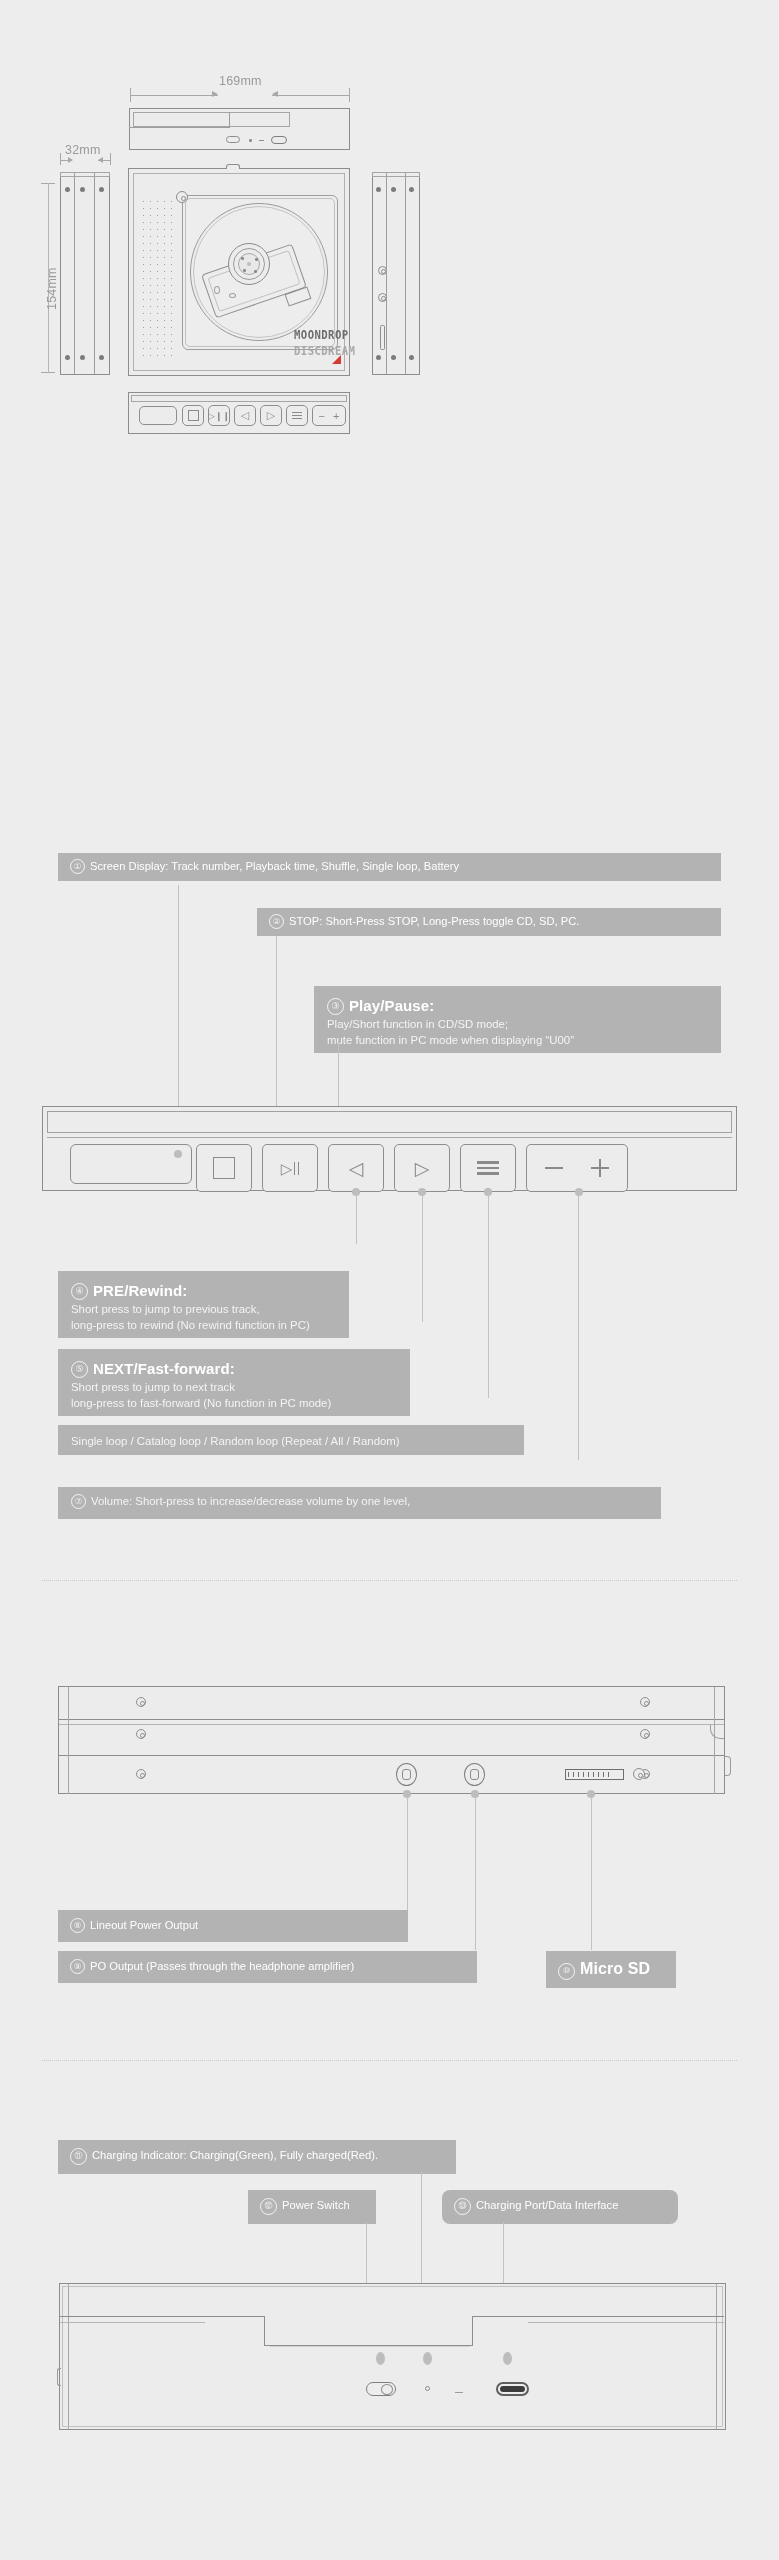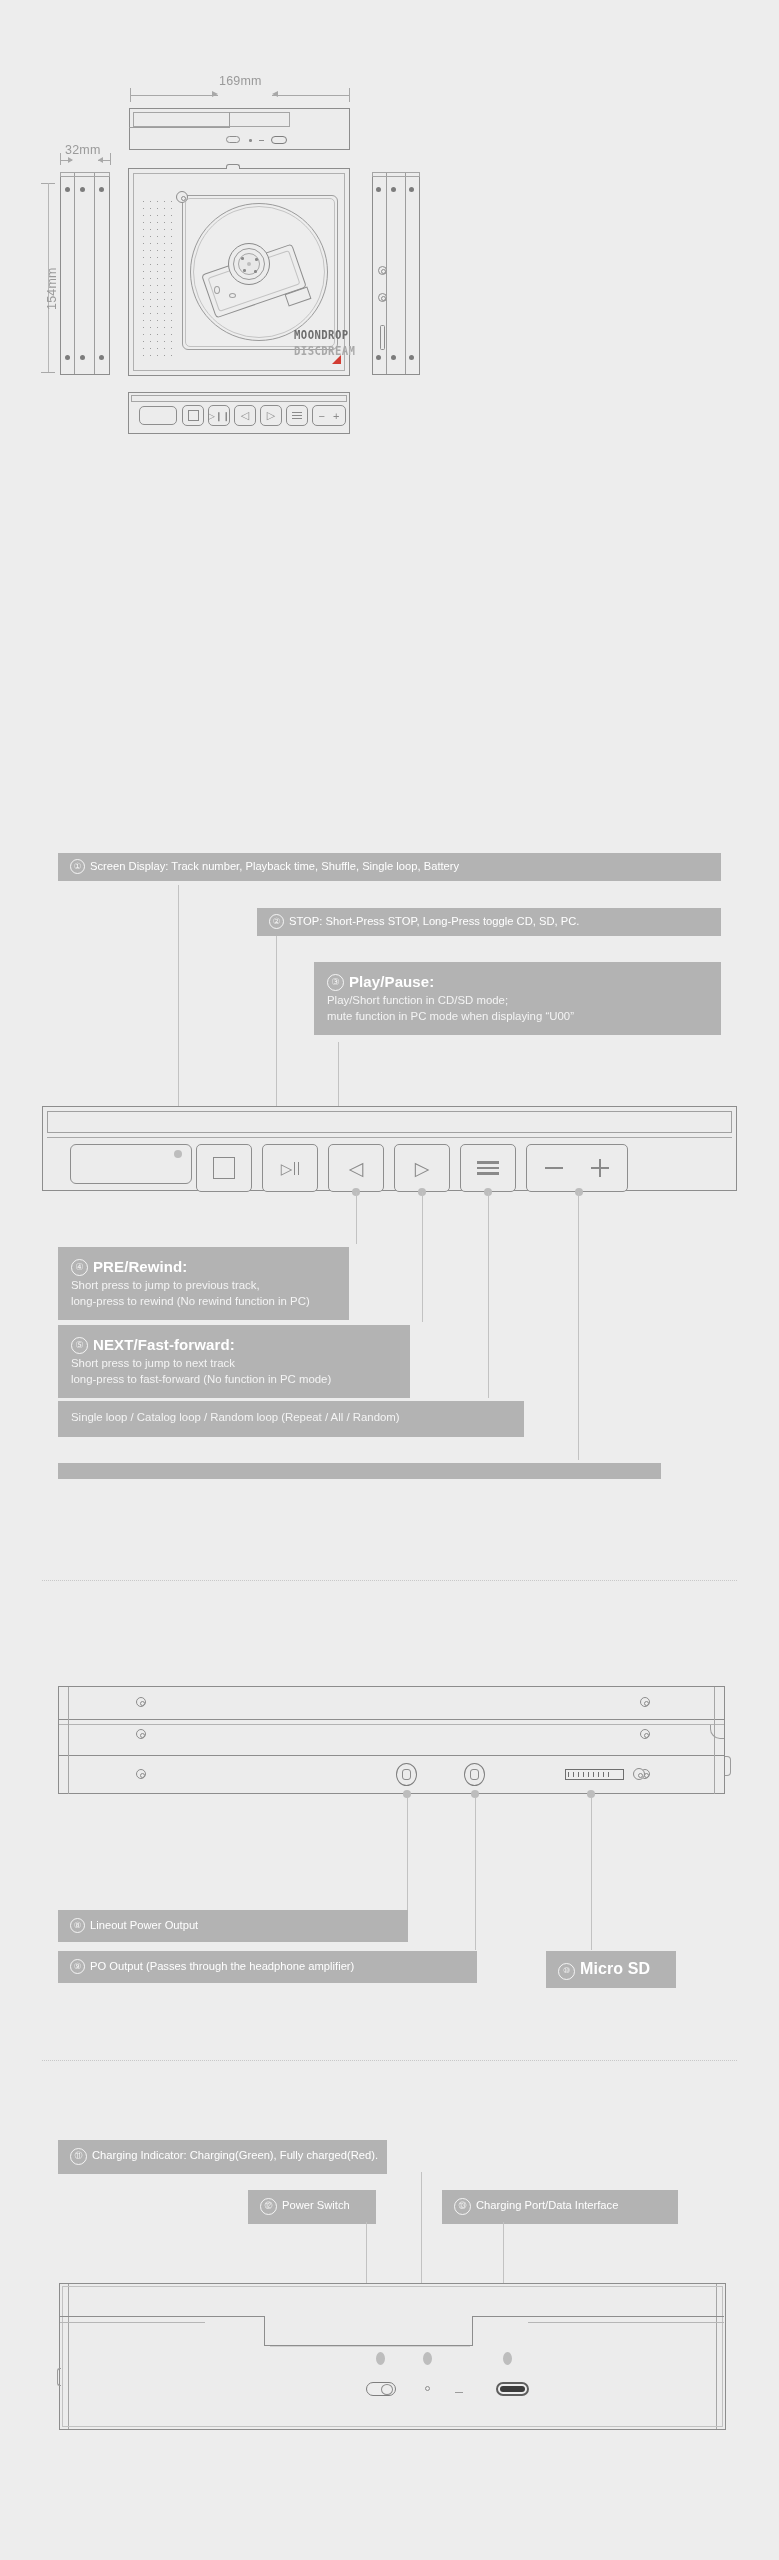--- a/index.html
+++ b/index.html
@@ -44,21 +44,21 @@
   .callout .num.wide{width:15px;height:15px;line-height:14px;font-size:8px;}
   .callout .title{
     font-size:15px;
     font-weight:bold;
     color:#ffffff;
     line-height:22px;
     letter-spacing:.1px;
   }
   .callout .title .num{width:15px;height:15px;line-height:14px;font-size:9.5px;vertical-align:2px;font-weight:normal;}
   .callout .body{font-size:11.4px;line-height:15.5px;color:#f4f4f4;}
-  .callout.big{padding:9px 14px 11px 13px;}
+  .callout.big{padding:9px 14px 5px 13px;margin-top:24px;}
 
   
   .dashsep{
     position:absolute;height:0;border-top:1.5px dotted #c9c9c9;
   }
 
   
   .shell{position:absolute;border:1.1px solid #8d8d8d;box-sizing:border-box;background:#ececec;}
   .shell2{position:absolute;border:1px solid #a5a5a5;box-sizing:border-box;}
 
@@ -333,20 +333,23 @@
       <div class="body">long-press to fast-forward (No function in PC mode)</div>
     </div>
 
     <div class="leader" style="left:488px;top:1192px;height:206px;"></div>
     <div class="callout big" style="left:58px;top:1401px;width:466px;">
       <div class="body">Single loop / Catalog loop / Random loop (Repeat / All / Random)</div>
     </div>
 
     <div class="leader" style="left:578px;top:1192px;height:268px;"></div>
     <div class="callout big" style="left:58px;top:1463px;width:603px;padding-top:7px;padding-bottom:9px;">
+      <div class="body">
+        <span class="num">⑦</span><span>Volume: Short-press to increase/decrease volume by one level,</span>
+      </div>
     </div>
   </div>
 
   <div class="dashsep" style="left:42px;top:1580px;width:695px;"></div>
 
   <div>
 
     <div>
 
       <div class="shell" style="left:58px;top:1686px;width:667px;height:108px;"></div>
@@ -397,31 +400,31 @@
 
     <div class="callout" style="left:546px;top:1951px;width:130px;padding-top:7px;padding-bottom:8px;">
       <span class="num wide">⑩</span><span class="title" style="font-size:16px;">Micro SD</span>
     </div>
   </div>
 
   <div class="dashsep" style="left:42px;top:2060px;width:695px;"></div>
 
   <div>
 
-    <div class="callout" style="left:58px;top:2140px;width:329px;padding-top:8px;padding-bottom:9px;">
+    <div class="callout" style="left:58px;top:2140px;width:398px;padding-top:8px;padding-bottom:9px;">
       <span class="num wide">⑪</span><span>Charging Indicator: Charging(Green), Fully charged(Red).</span>
     </div>
     <div class="leader" style="left:421px;top:2172px;height:233px;"></div>
 
     <div class="callout" style="left:248px;top:2190px;width:128px;padding-top:8px;padding-bottom:9px;">
       <span class="num wide">⑫</span><span>Power Switch</span>
     </div>
     <div class="leader" style="left:366px;top:2222px;height:183px;"></div>
 
-    <div class="callout" style="left:442px;top:2190px;width:236px;padding-top:8px;padding-bottom:9px;">
+    <div class="callout" style="left:442px;top:2190px;width:236px;padding-top:8px;padding-bottom:9px;border-radius:8px;">
       <span class="num wide">⑬</span><span>Charging Port/Data Interface</span>
     </div>
     <div class="leader" style="left:503px;top:2222px;height:183px;"></div>
 
     <div>
       <div class="shell" style="left:59px;top:2283px;width:667px;height:147px;"></div>
       <div class="ln" style="left:68px;top:2284px;width:1px;height:145px;background:#a6a6a6;"></div>
       <div class="ln" style="left:716px;top:2284px;width:1px;height:145px;background:#a6a6a6;"></div>
       <div class="shell2" style="left:62px;top:2286px;width:661px;height:141px;border-color:#c1c1c1;"></div>
 

